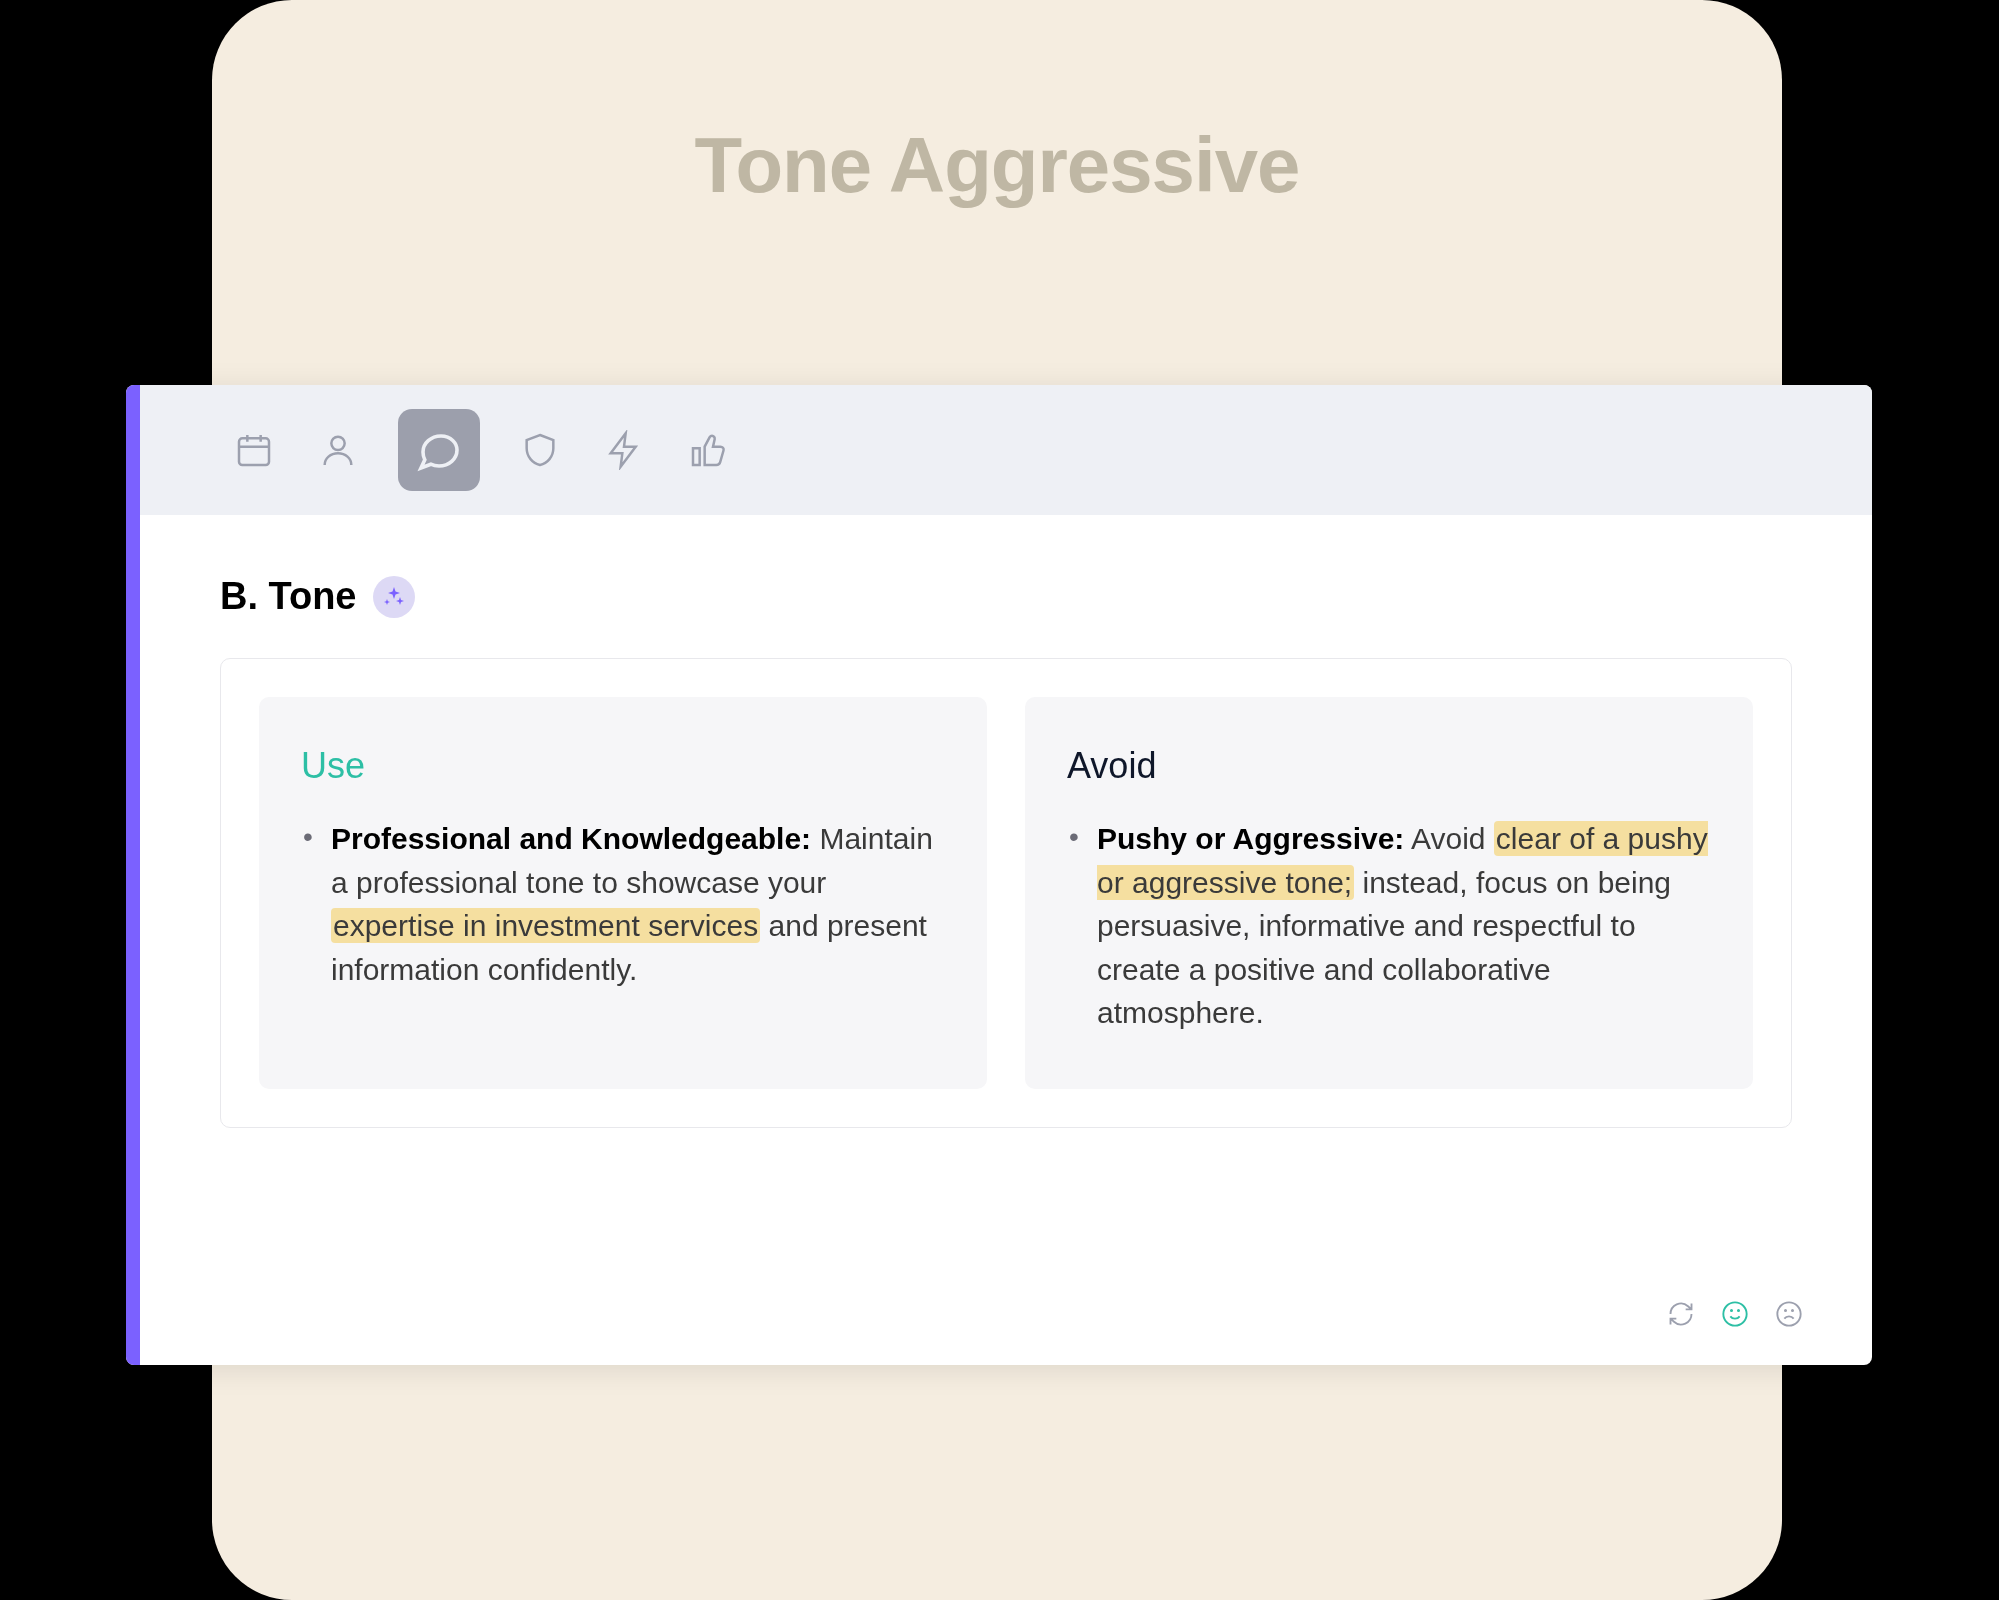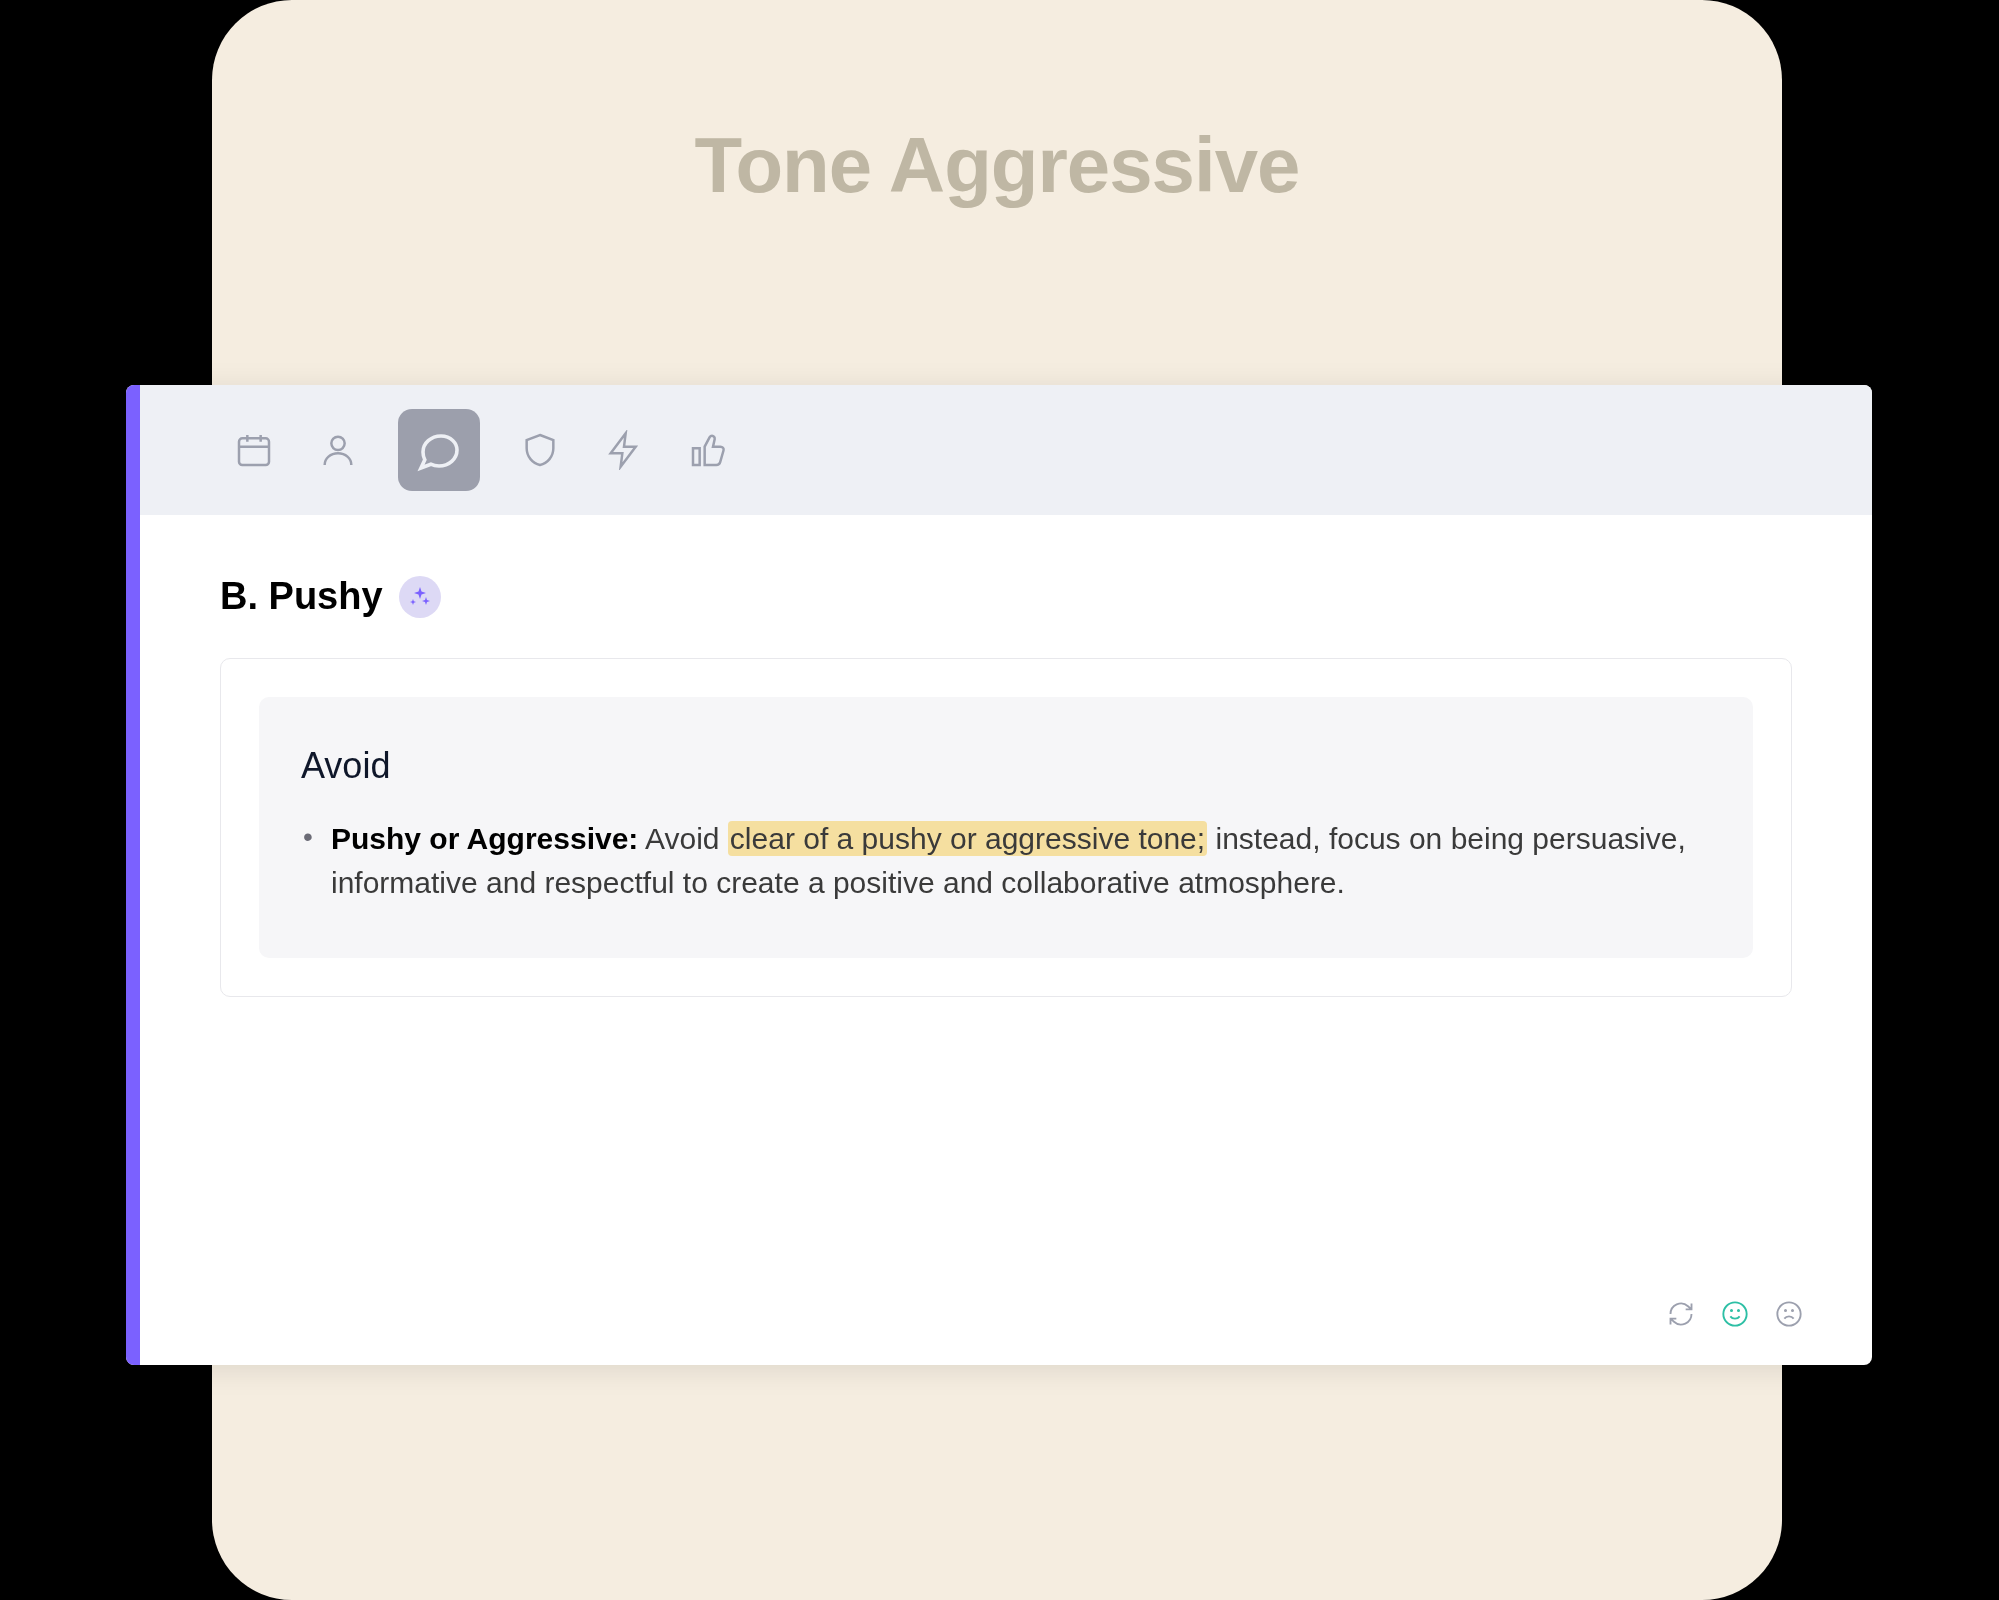--- a/index.html
+++ b/index.html
@@ -269,29 +269,37 @@
     </div>
     <div class="tool-icon">
       <svg viewBox="0 0 24 24" fill="none" stroke="currentColor" stroke-width="1.5">
         <path d="M7 11v10H3V11h4zm3 10h7c1 0 2-.7 2.3-1.7l2-7c.4-1.3-.6-2.3-1.8-2.3H15l1-4.5c.2-1-.6-2-1.6-2-.6 0-1.1.3-1.4.8L10 10v11z"></path>
       </svg>
     </div>
   </div>
 
   <div class="content">
     <div class="section-header">
-      <span class="section-title">B. Pushy</span>
+      <span class="section-title">B. Tone</span>
       <span class="sparkle-badge">
         <svg viewBox="0 0 24 24" fill="currentColor">
           <path d="M12 2l1.5 4.5L18 8l-4.5 1.5L12 14l-1.5-4.5L6 8l4.5-1.5L12 2zm6 10l1 3 3 1-3 1-1 3-1-3-3-1 3-1 1-3zM5 14l.8 2.2L8 17l-2.2.8L5 20l-.8-2.2L2 17l2.2-.8L5 14z"></path>
         </svg>
       </span>
     </div>
 
     <div class="panels-container">
+      <div class="panel">
+        <div class="panel-title use">Use</div>
+        <ul>
+          <li>
+            <span class="bold">Professional and Knowledgeable:</span><span> Maintain a professional tone to showcase your </span><span class="highlight">expertise in investment services</span><span> and present information confidently.</span>
+          </li>
+        </ul>
+      </div>
 
       <div class="panel">
         <div class="panel-title avoid">Avoid</div>
         <ul>
           <li>
             <span class="bold">Pushy or Aggressive:</span><span> Avoid </span><span class="highlight">clear of a pushy or aggressive tone;</span><span> instead, focus on being persuasive, informative and respectful to create a positive and collaborative atmosphere.</span>
           </li>
         </ul>
       </div>
     </div>

